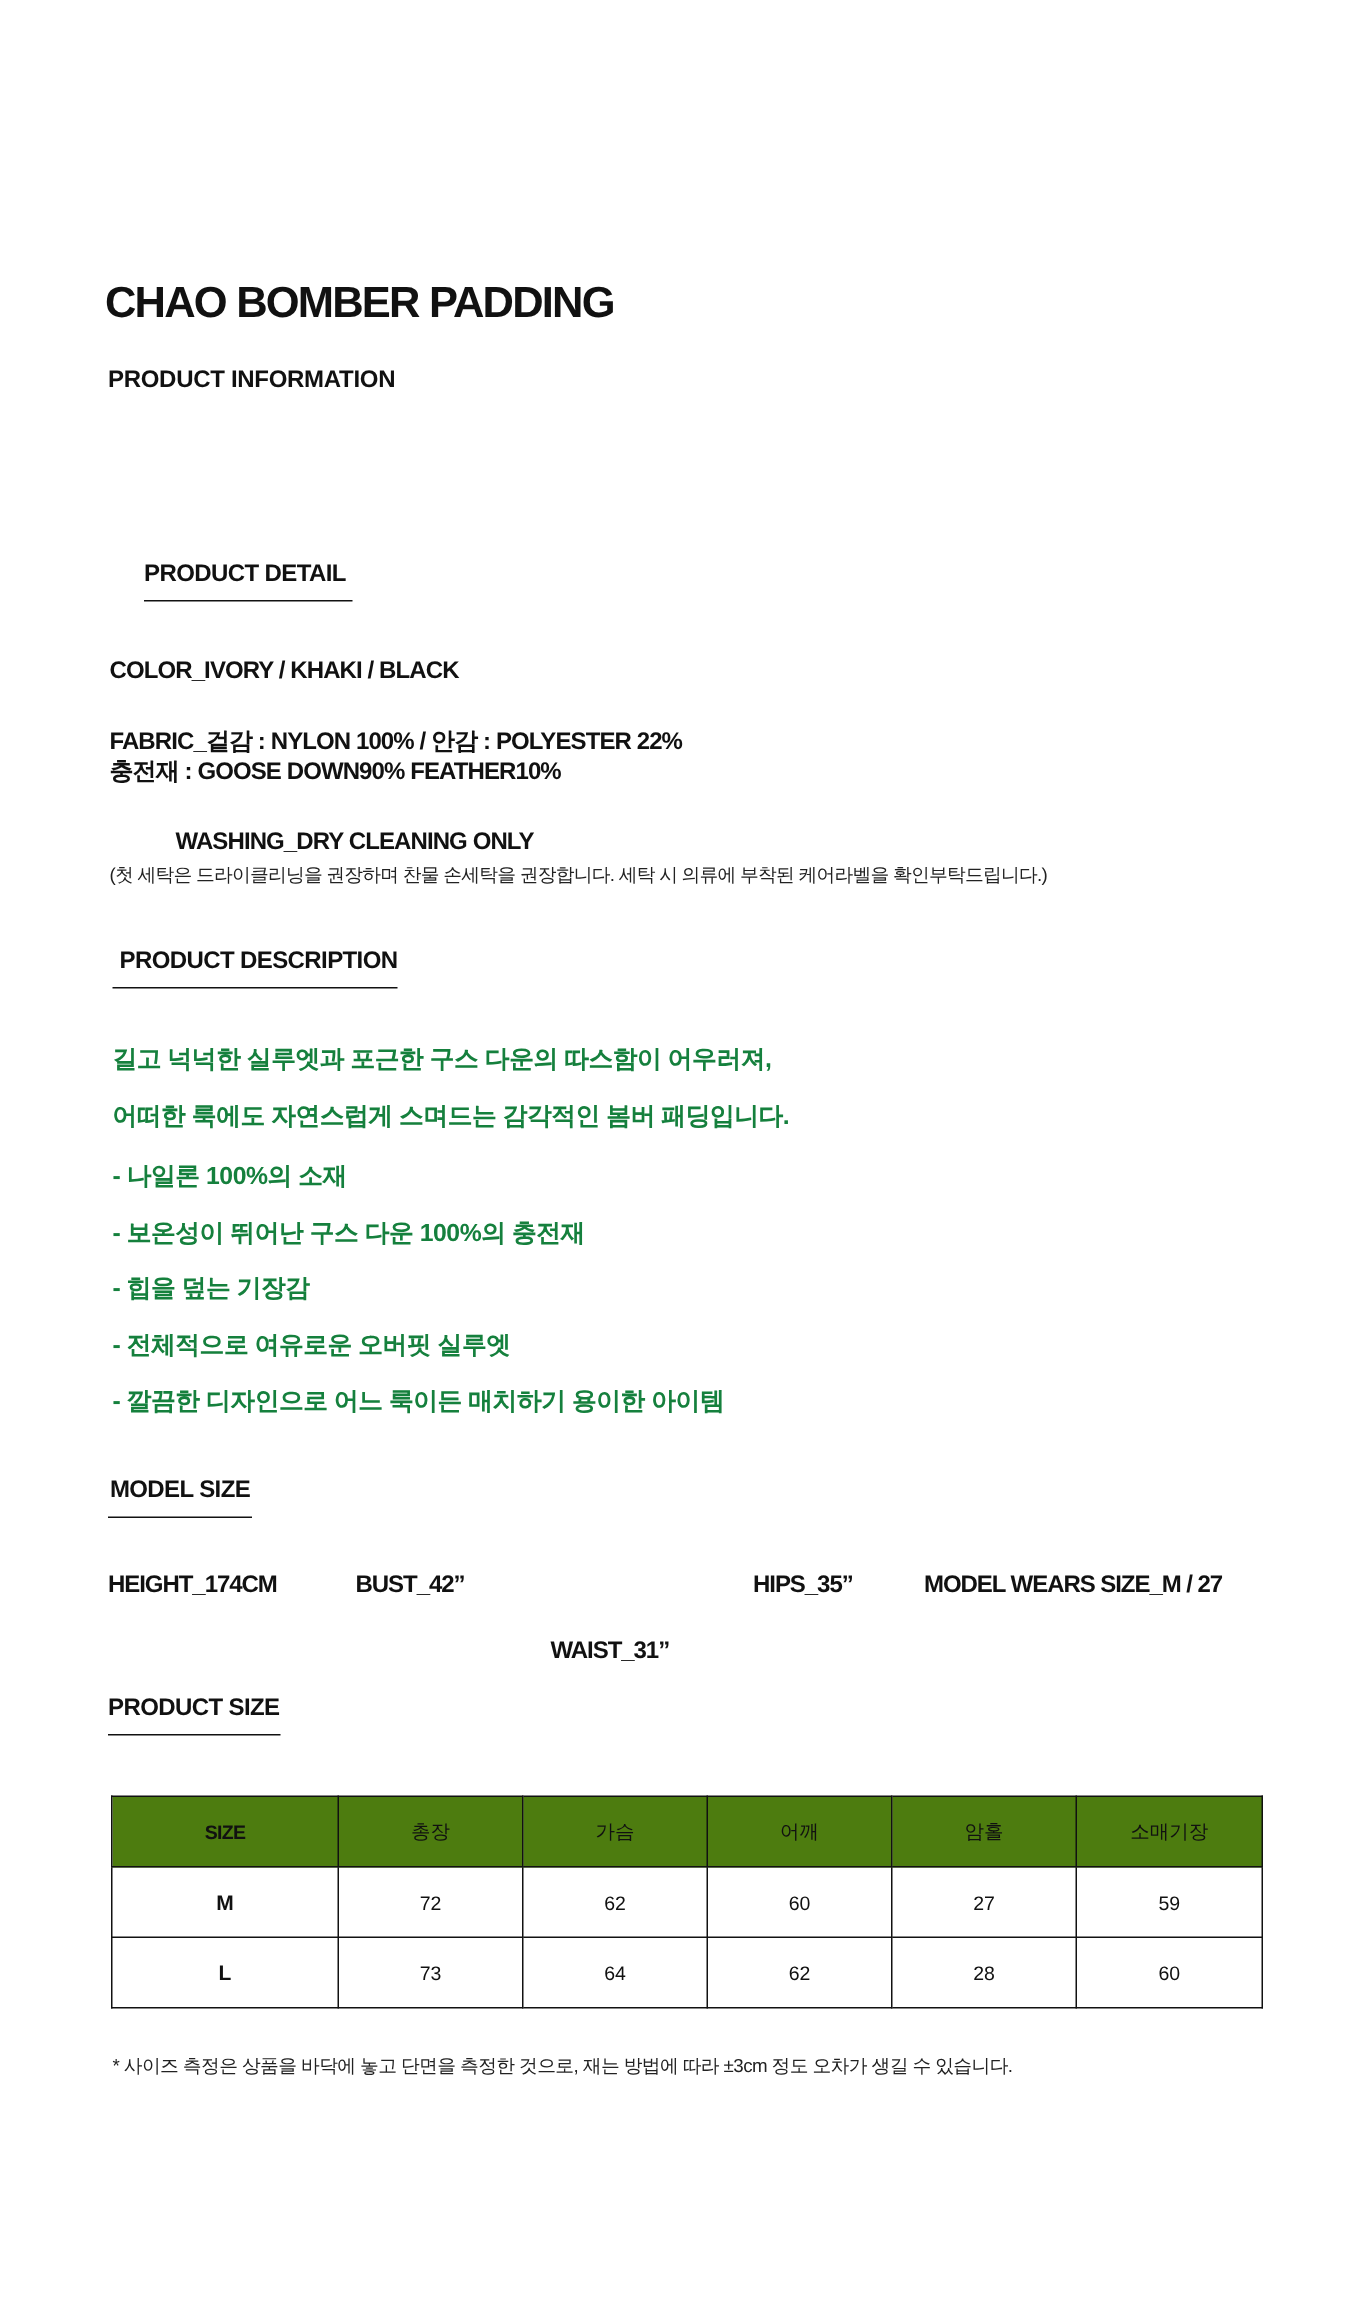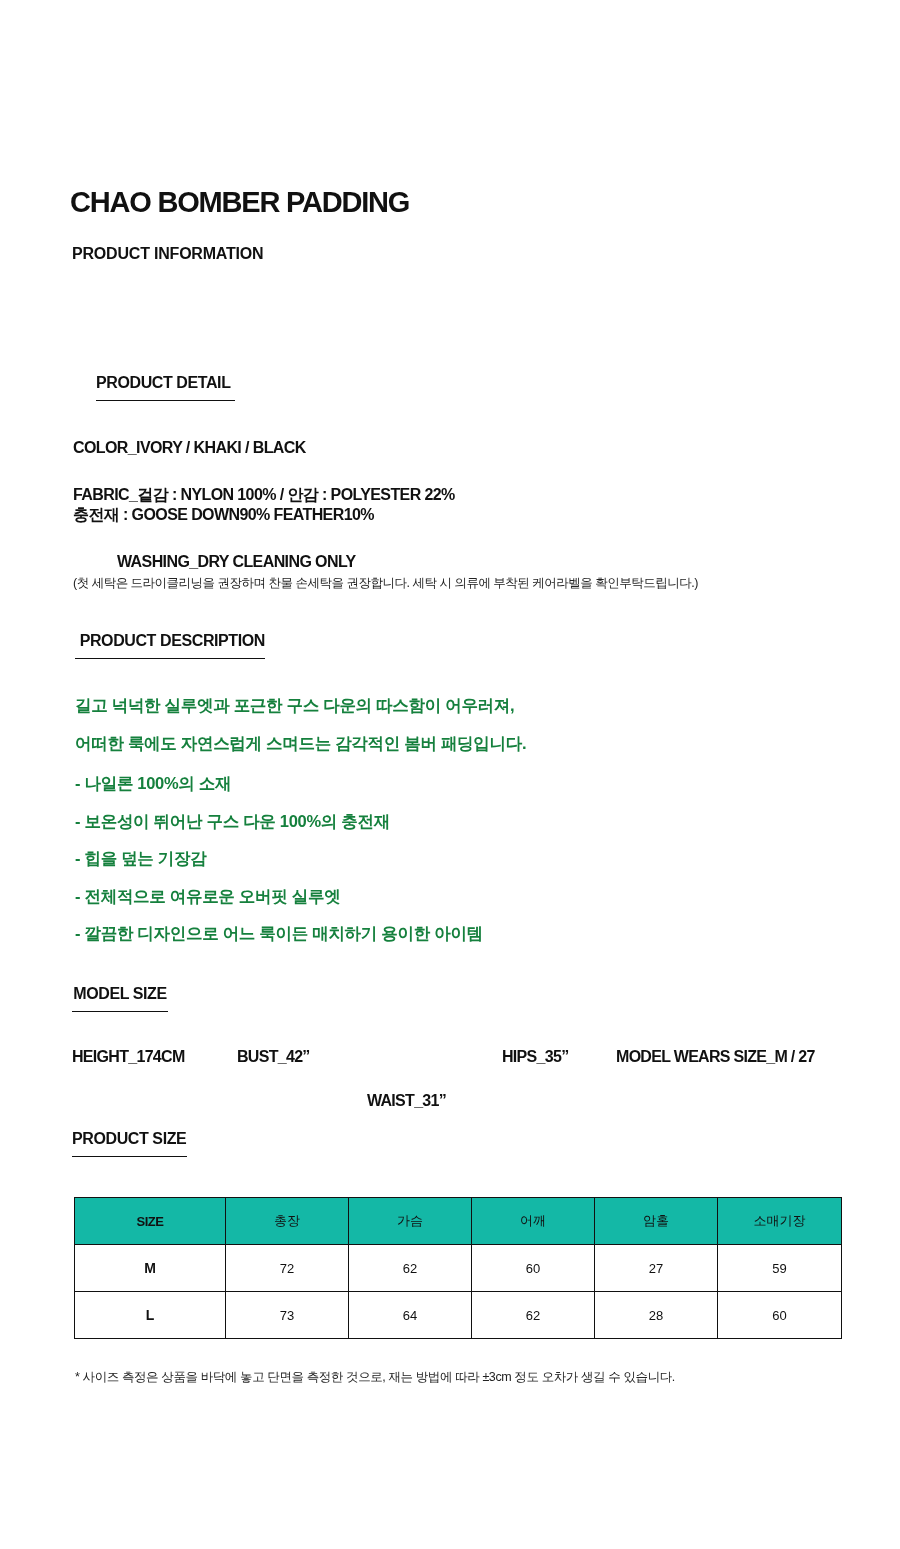--- a/index.html
+++ b/index.html
@@ -71,21 +71,21 @@
     table.size-table td {
       border: 1.3px solid #111;
       height: 46px;
       text-align: center;
       vertical-align: middle;
       font-size: 13px;
       color: #111;
       padding: 0;
     }
     table.size-table th {
-      background: #14b8a6;
+      background: #4d7c0f;
       font-weight: normal;
     }
     table.size-table th.first {
       font-weight: bold;
       letter-spacing: -0.5px;
     }
     table.size-table td.first {
       font-weight: bold;
       font-size: 14px;
     }

